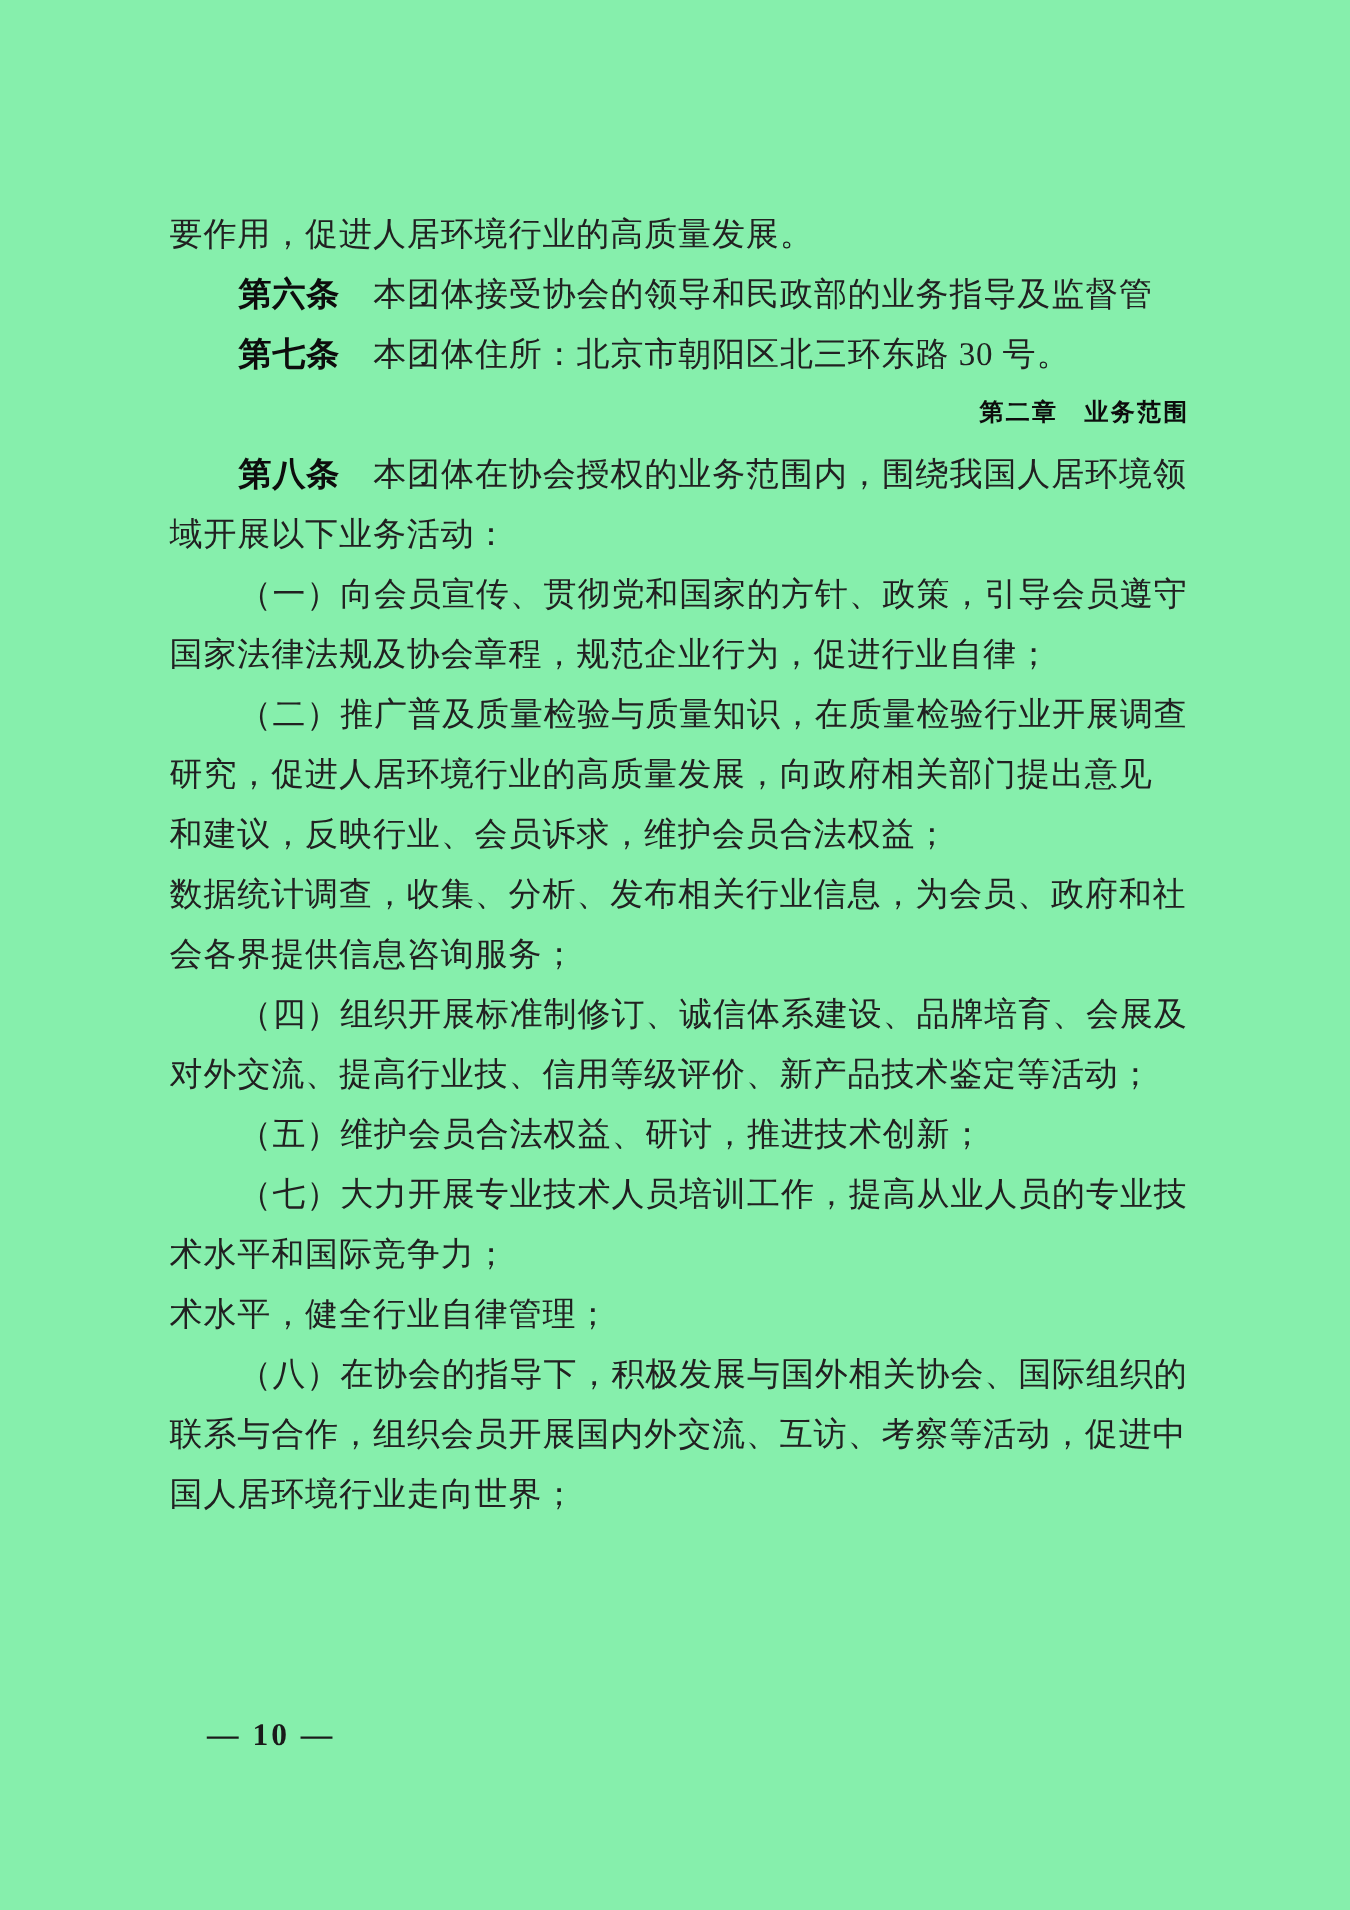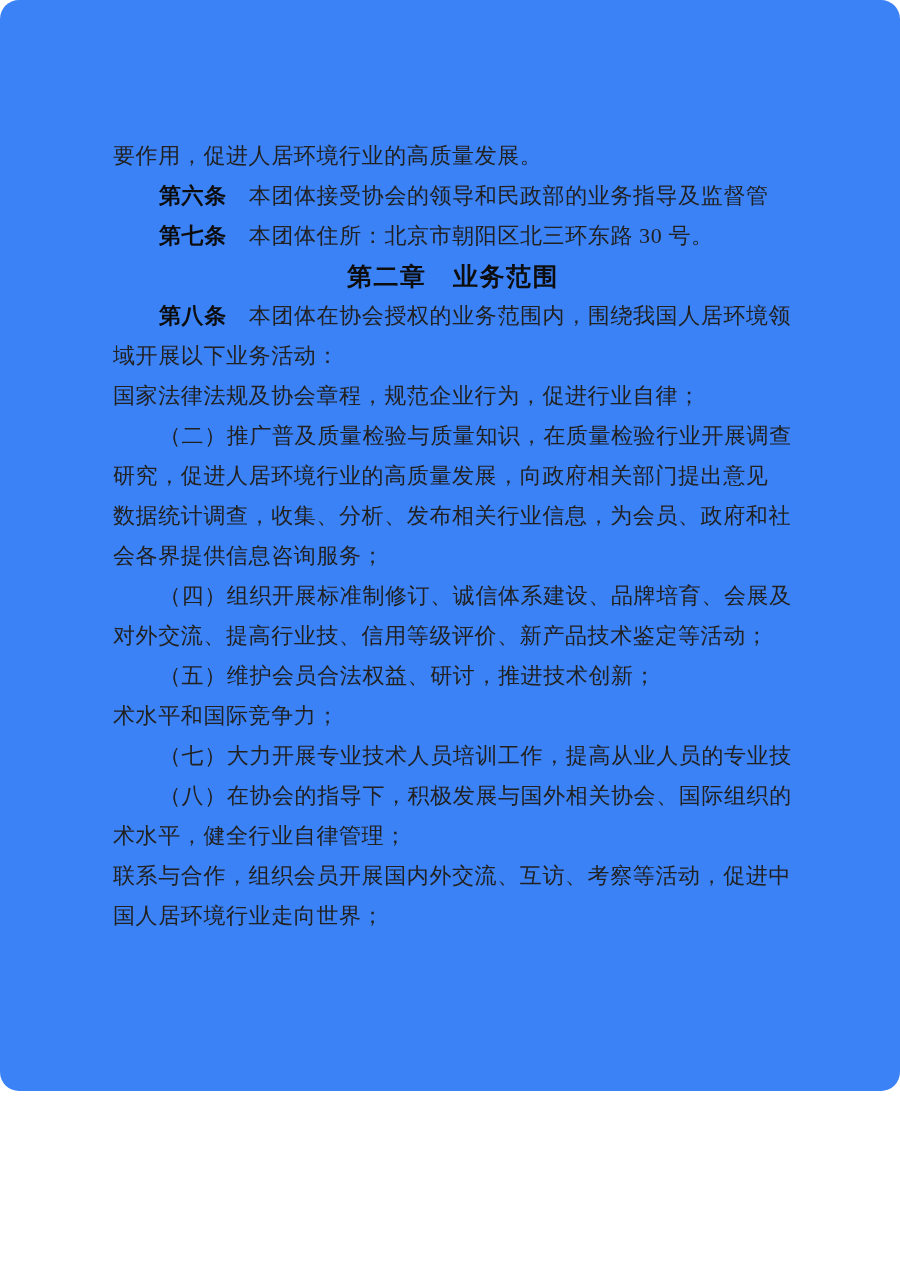--- a/index.html
+++ b/index.html
@@ -1,24 +1,23 @@
 <!DOCTYPE html>
 <html lang="zh"><head>
 <meta charset="utf-8">
 <style>
   html, body { margin: 0; padding: 0; background: #ffffff; }
   .page {
     position: relative;
     width: 900px;
-    height: 1091px;
-    background: #3b82f6;
+    height: 1273px;
+    background: #86efac;
     overflow: hidden;
     font-family: "Liberation Serif", serif;
     color: #212121;
-    border-radius: 19px;
   }
   .content {
     position: absolute;
     left: 113px;
     top: 136px;
     width: 680px;
   }
   .line {
     height: 40px;
     line-height: 40px;
@@ -29,23 +28,23 @@
   .indent { padding-left: 46px; }
   .lbl {
     font-weight: 700;
     color: #0d0d0d;
     margin-right: 22px;
   }
   .chapter {
     height: 40px;
     line-height: 40px;
     margin: 0;
-    text-align: center;
+    text-align: right;
     font-family: "Liberation Sans", sans-serif;
-    font-size: 25px;
+    font-size: 16px;
     font-weight: 700;
     color: #0d0d0d;
     letter-spacing: 1.5px;
   }
   .footer {
     position: absolute;
     left: 138px;
     top: 1144px;
     font-size: 21px;
     letter-spacing: 2px;
@@ -65,47 +64,49 @@
 
 
     <div class="line indent"><span class="lbl">第七条</span><span class="txt">本团体住所：北京市朝阳区北三环东路 30 号。</span></div>
 
     <h2 class="chapter">第二章　业务范围</h2>
 
     <div class="line indent"><span class="lbl">第八条</span><span class="txt">本团体在协会授权的业务范围内，围绕我国人居环境领</span></div>
 
     <div class="line"><span class="txt">域开展以下业务活动：</span></div>
 
+    <div class="line indent"><span class="txt">（一）向会员宣传、贯彻党和国家的方针、政策，引导会员遵守</span></div>
 
     <div class="line"><span class="txt">国家法律法规及协会章程，规范企业行为，促进行业自律；</span></div>
 
     <div class="line indent"><span class="txt">（二）推广普及质量检验与质量知识，在质量检验行业开展调查</span></div>
 
     <div class="line"><span class="txt">研究，促进人居环境行业的高质量发展，向政府相关部门提出意见</span></div>
 
+    <div class="line"><span class="txt">和建议，反映行业、会员诉求，维护会员合法权益；</span></div>
 
 
     <div class="line"><span class="txt">数据统计调查，收集、分析、发布相关行业信息，为会员、政府和社</span></div>
 
     <div class="line"><span class="txt">会各界提供信息咨询服务；</span></div>
 
     <div class="line indent"><span class="txt">（四）组织开展标准制修订、诚信体系建设、品牌培育、会展及</span></div>
 
     <div class="line"><span class="txt">对外交流、提高行业技、信用等级评价、新产品技术鉴定等活动；</span></div>
 
     <div class="line indent"><span class="txt">（五）维护会员合法权益、研讨，推进技术创新；</span></div>
 
 
+    <div class="line indent"><span class="txt">（七）大力开展专业技术人员培训工作，提高从业人员的专业技</span></div>
+
     <div class="line"><span class="txt">术水平和国际竞争力；</span></div>
 
-    <div class="line indent"><span class="txt">（七）大力开展专业技术人员培训工作，提高从业人员的专业技</span></div>
+    <div class="line"><span class="txt">术水平，健全行业自律管理；</span></div>
 
     <div class="line indent"><span class="txt">（八）在协会的指导下，积极发展与国外相关协会、国际组织的</span></div>
-
-    <div class="line"><span class="txt">术水平，健全行业自律管理；</span></div>
 
     <div class="line"><span class="txt">联系与合作，组织会员开展国内外交流、互访、考察等活动，促进中</span></div>
 
     <div class="line"><span class="txt">国人居环境行业走向世界；</span></div>
 
   </div>
 
   <div class="footer">
     <span>— 10 —</span>
   </div>

